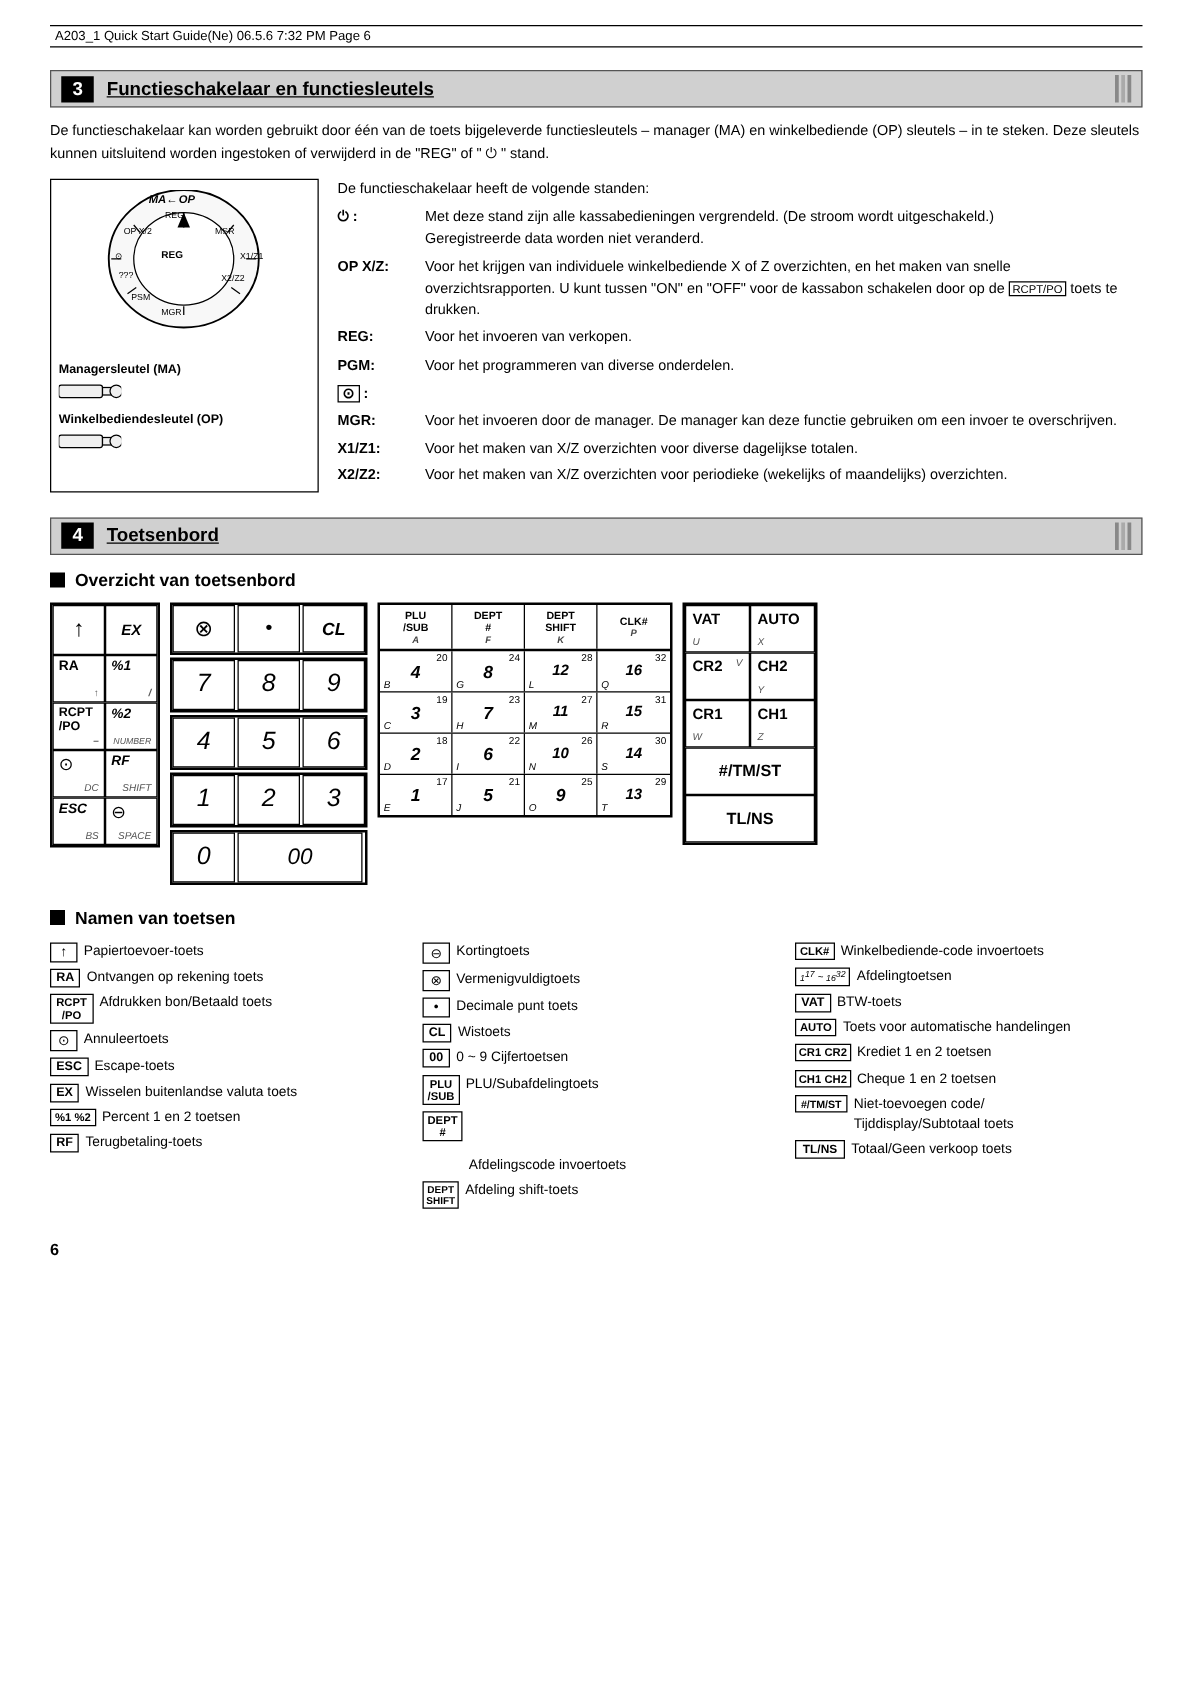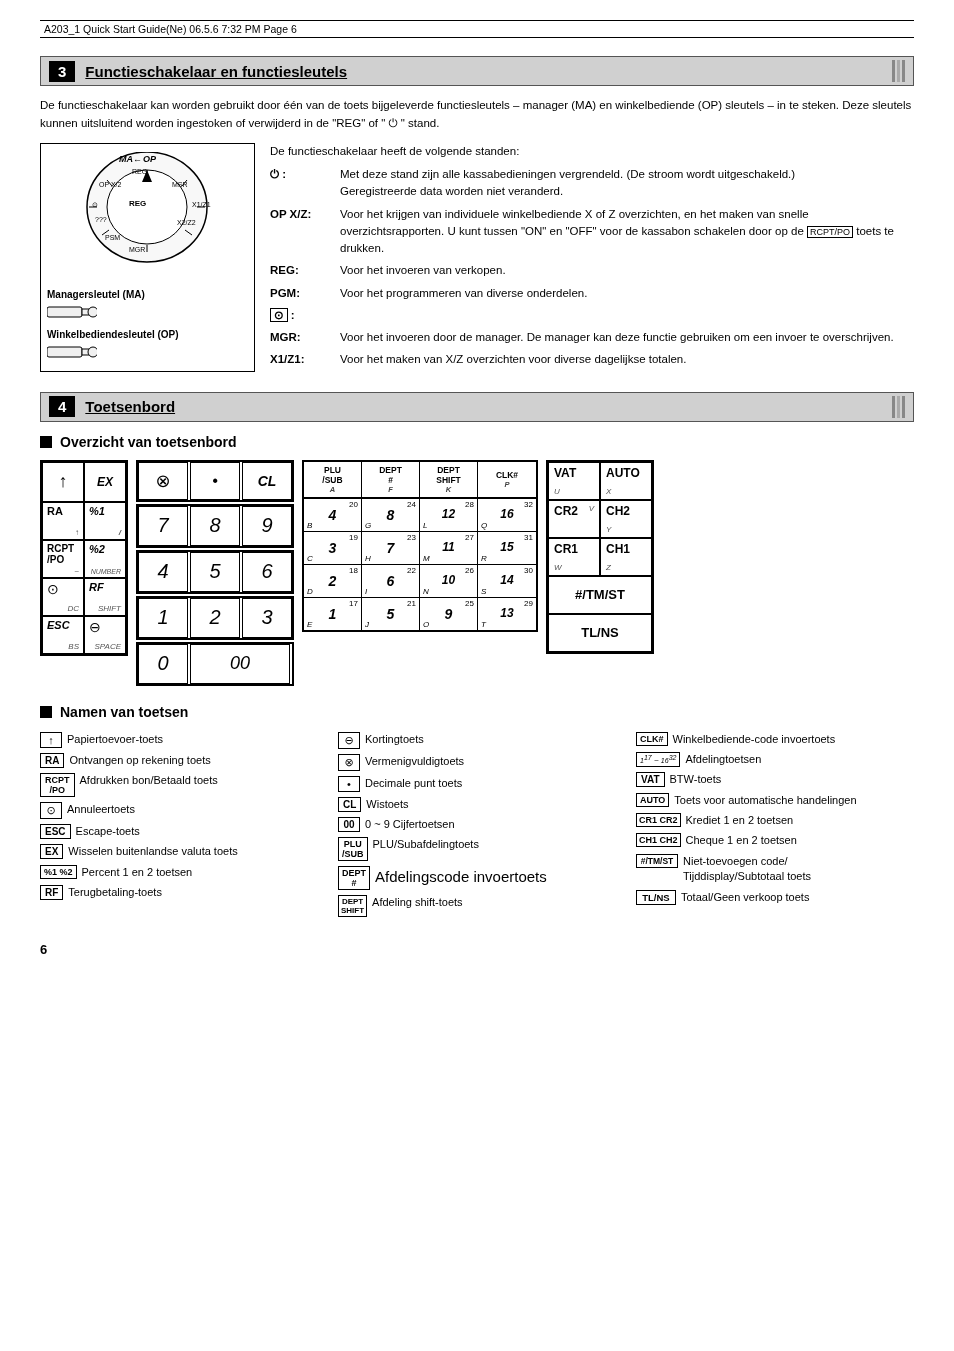--- a/index.html
+++ b/index.html
@@ -131,20 +131,24 @@
       <div style="display:flex;gap:5px;margin-bottom:5px;">
         <span style="font-weight:bold;min-width:65px;">MGR:</span>
         <span>Voor het invoeren door de manager. De manager kan deze functie gebruiken om een invoer te overschrijven.</span>
       </div>
 
       <div style="display:flex;gap:5px;margin-bottom:3px;">
         <span style="font-weight:bold;min-width:65px;">X1/Z1:</span>
         <span>Voor het maken van X/Z overzichten voor diverse dagelijkse totalen.</span>
       </div>
 
+      <div style="display:flex;gap:5px;margin-bottom:5px;">
+        <span style="font-weight:bold;min-width:65px;">X2/Z2:</span>
+        <span>Voor het maken van X/Z overzichten voor periodieke (wekelijks of maandelijks) overzichten.</span>
+      </div>
     </div>
   </div>
 </div>
 
 <div>
   <div style="display:flex;align-items:center;background:#d0d0d0;border:1px solid #555;padding:3px 8px;margin-bottom:12px;">
     <span style="background:#000;color:#fff;font-weight:bold;font-size:15px;padding:2px 9px;margin-right:10px;">4</span>
     <span style="font-weight:bold;font-size:15px;text-decoration:underline;">Toetsenbord</span>
     <div style="margin-left:auto;display:flex;gap:2px;">
       <div style="width:3px;height:22px;background:#888;"></div>
@@ -445,21 +449,21 @@
       <div style="display:flex;align-items:flex-start;gap:5px;">
         <div style="border:1px solid #000;padding:1px 4px;font-size:10px;font-weight:bold;min-width:22px;text-align:center;flex-shrink:0;">00</div>
         <span style="font-size:11px;line-height:1.4;">0  ~  9  Cijfertoetsen</span>
       </div>
       <div style="display:flex;align-items:flex-start;gap:5px;">
         <div style="border:1px solid #000;padding:1px 3px;font-size:9px;font-weight:bold;min-width:28px;text-align:center;flex-shrink:0;">PLU<br>/SUB</div>
         <span style="font-size:11px;line-height:1.4;">PLU/Subafdelingtoets</span>
       </div>
       <div style="display:flex;align-items:flex-start;gap:5px;">
         <div style="border:1px solid #000;padding:1px 3px;font-size:9px;font-weight:bold;min-width:28px;text-align:center;flex-shrink:0;">DEPT<br>#</div>
-        <span style="font-size:15px;line-height:1.4;">Afdelingscode invoertoets</span>
+        <span style="font-size:11px;line-height:1.4;margin-top:36px;">Afdelingscode invoertoets</span>
       </div>
       <div style="display:flex;align-items:flex-start;gap:5px;">
         <div style="border:1px solid #000;padding:1px 2px;font-size:8px;font-weight:bold;min-width:28px;text-align:center;flex-shrink:0;">DEPT<br>SHIFT</div>
         <span style="font-size:11px;line-height:1.4;">Afdeling shift-toets</span>
       </div>
     </div>
 
     <div style="display:flex;flex-direction:column;gap:5px;">
       <div style="display:flex;align-items:flex-start;gap:5px;">
         <div style="border:1px solid #000;padding:1px 3px;font-size:9px;font-weight:bold;min-width:28px;text-align:center;flex-shrink:0;">CLK#</div>

